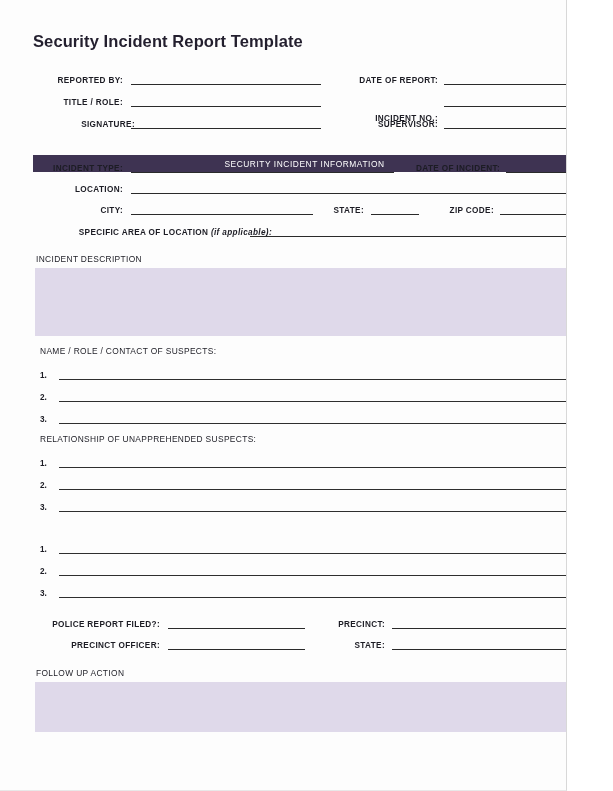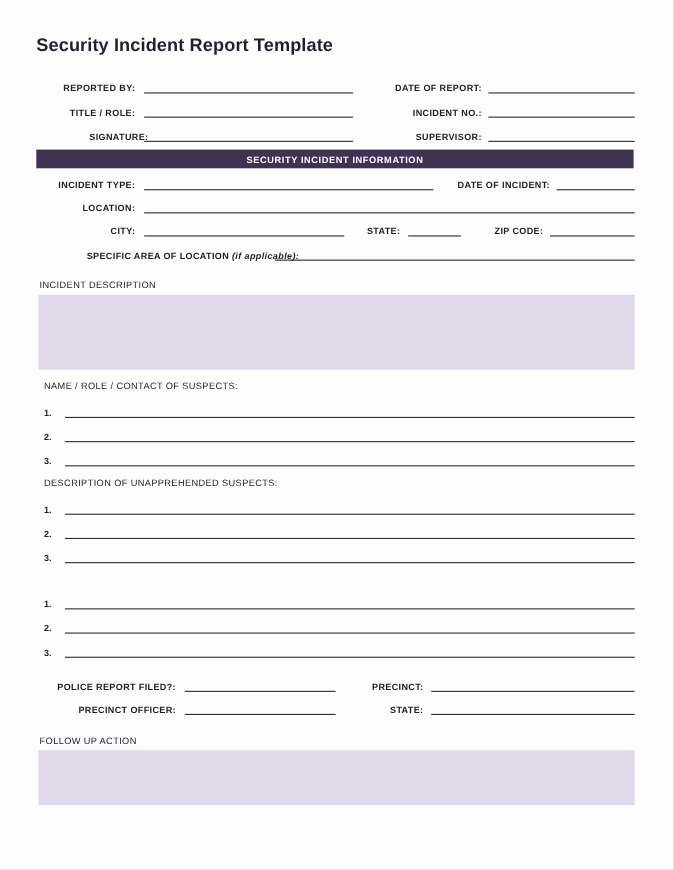--- a/index.html
+++ b/index.html
@@ -9,21 +9,21 @@
   body {
     width: 613px;
     height: 791px;
     background: #ffffff;
     font-family: "Liberation Sans", sans-serif;
     -webkit-font-smoothing: antialiased;
   }
 
   .page {
     position: relative;
-    width: 613px;
+    width: 567px;
     height: 791px;
     box-sizing: border-box;
     background: #fdfdfd;
     border-right: 1px solid #d8d8d8;
     border-bottom: 1px solid #e8e8e8;
     overflow: hidden;
   }
 
   .sheet {
     position: absolute;
@@ -68,26 +68,27 @@
   .rule.thin {
     border-bottom: 1px solid #2f2f2f;
   }
 
   
   .section-bar {
     position: absolute;
     background: #3e3352;
     color: #ffffff;
     font-size: 8.4px;
-    font-weight: bold;
+    font-weight: normal;
     letter-spacing: 0.55px;
     display: flex;
     align-items: center;
     justify-content: center;
     text-align: right;
+    margin-top: 19px;
   }
 
   
   .block-head {
     position: absolute;
     font-size: 8.4px;
     font-weight: normal;
     color: #1c1c24;
     letter-spacing: 0.35px;
     white-space: nowrap;
@@ -125,21 +126,21 @@
 
     <div class="fld r" style="left:30px; top:98px; width:93px;">TITLE / ROLE:</div>
     <div class="rule" style="left:131px; top:106px; width:190px;"></div>
 
     <div class="fld r" style="left:42px; top:120px; width:93px;">SIGNATURE:</div>
     <div class="rule" style="left:131px; top:128px; width:190px;"></div>
 
     <div class="fld r" style="left:330px; top:76px; width:108px;">DATE OF REPORT:</div>
     <div class="rule" style="left:444px; top:84px; width:133px;"></div>
 
-    <div class="fld r" style="left:330px; top:98px; width:108px;">INCIDENT NO.:</div>
+    <div class="fld r" style="left:330px; top:114px; width:108px;">INCIDENT NO.:</div>
     <div class="rule" style="left:444px; top:106px; width:133px;"></div>
 
     <div class="fld r" style="left:330px; top:120px; width:108px;">SUPERVISOR:</div>
     <div class="rule" style="left:444px; top:128px; width:133px;"></div>
 
     <div class="section-bar" style="left:33px; top:136px; width:543px; height:17px;">SECURITY INCIDENT INFORMATION</div>
 
     <div class="fld r" style="left:30px; top:164px; width:93px;text-align:right;">INCIDENT TYPE:</div>
     <div class="rule" style="left:131px; top:172px; width:263px;"></div>
 
@@ -170,21 +171,21 @@
 
     <div class="num" style="left:40px; top:371px;">1.</div>
     <div class="rule thin" style="left:59px; top:379px; width:518px;"></div>
 
     <div class="num" style="left:40px; top:393px;">2.</div>
     <div class="rule thin" style="left:59px; top:401px; width:518px;"></div>
 
     <div class="num" style="left:40px; top:415px;">3.</div>
     <div class="rule thin" style="left:59px; top:423px; width:518px;"></div>
 
-    <div class="block-head" style="left:40px; top:434px;">DESCRIPTION OF UNAPPREHENDED SUSPECTS:</div>
+    <div class="block-head" style="left:40px; top:434px;">RELATIONSHIP OF UNAPPREHENDED SUSPECTS:</div>
 
     <div class="num" style="left:40px; top:459px;">1.</div>
     <div class="rule thin" style="left:59px; top:467px; width:518px;"></div>
 
     <div class="num" style="left:40px; top:481px;">2.</div>
     <div class="rule thin" style="left:59px; top:489px; width:518px;"></div>
 
     <div class="num" style="left:40px; top:503px;">3.</div>
     <div class="rule thin" style="left:59px; top:511px; width:518px;"></div>
 

